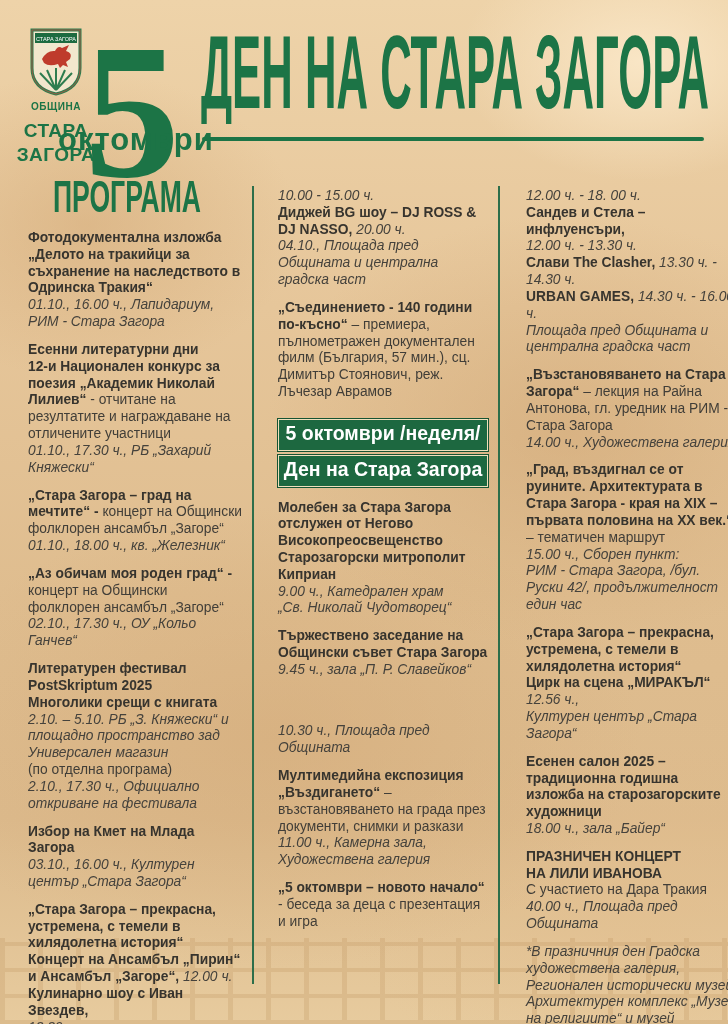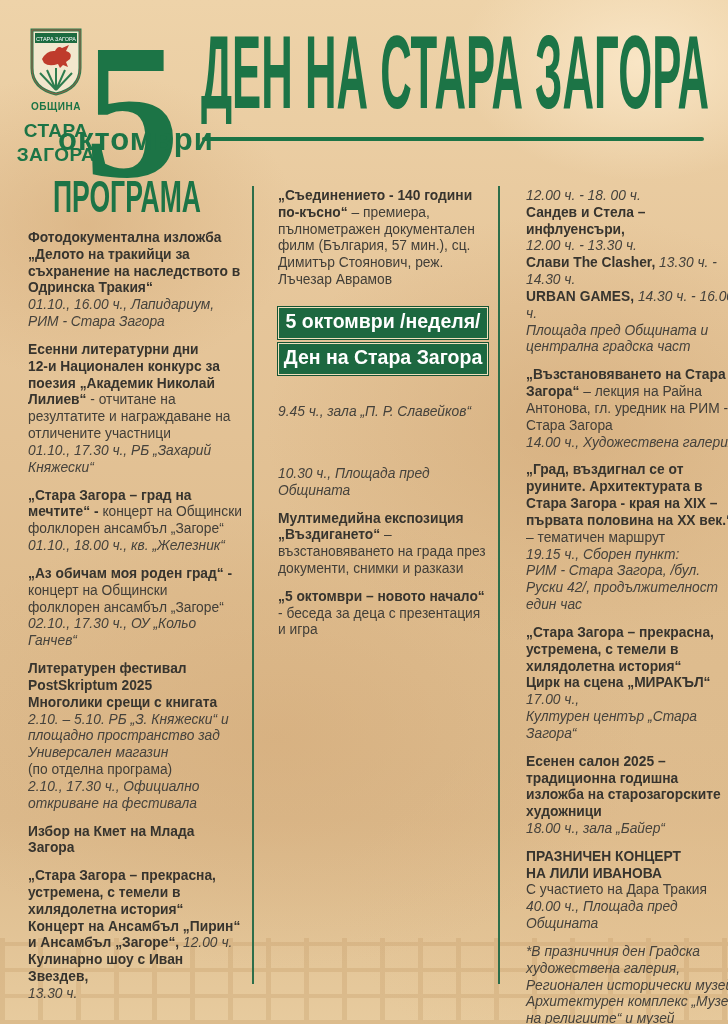--- a/index.html
+++ b/index.html
@@ -95,39 +95,41 @@
     <text x="1" y="37" textLength="148" lengthAdjust="spacingAndGlyphs" font-size="44" font-weight="bold" fill="currentColor" font-family="Liberation Sans, sans-serif">ПРОГРАМА</text>
   </svg>
 
   <div class="columns">
     <div class="col col-1">
         <p class="event"><span class="run-b">Фотодокументална изложба „Делото на тракийци за съхранение на наследството в Одринска Тракия“</span><br><span class="run-i">01.10., 16.00 ч., Лапидариум, РИМ  - Стара Загора</span></p>
         <p class="event"><span class="run-b">Есенни литературни дни</span><br><span class="run-b">12-и Национален конкурс за поезия „Академик Николай Лилиев“</span><span class="run-r"> - отчитане на резултатите и награждаване на отличените участници</span><br><span class="run-i">01.10., 17.30 ч., РБ „Захарий Княжески“</span></p>
         <p class="event"><span class="run-b">„Стара Загора – град на мечтите“  -</span><span class="run-r"> концерт на Общински фолклорен ансамбъл „Загоре“</span><br><span class="run-i">01.10., 18.00 ч., кв. „Железник“</span></p>
         <p class="event"><span class="run-b">„Аз обичам моя роден град“ -</span><span class="run-r"> концерт на Общински фолклорен ансамбъл „Загоре“</span><br><span class="run-i">02.10., 17.30 ч., ОУ „Кольо Ганчев“</span></p>
         <p class="event"><span class="run-b">Литературен фестивал</span><br><span class="run-b">PostSkriptum 2025</span><br><span class="run-b">Многолики срещи с книгата</span><br><span class="run-i">2.10. – 5.10.  РБ „З. Княжески“ и площадно пространство зад Универсален магазин</span><br><span class="run-r">(по отделна програма)</span><br><span class="run-i">2.10., 17.30 ч., Официално откриване на фестивала</span></p>
-        <p class="event"><span class="run-b">Избор на Кмет на Млада Загора</span><br></p>
+        <p class="event"><span class="run-b">Избор на Кмет на Млада Загора</span><br><span class="run-i">03.10., 16.00 ч., Културен център „Стара Загора“</span></p>
         <p class="event"><span class="run-b">„Стара Загора – прекрасна, устремена, с темели в хилядолетна история“</span><br><span class="run-b">Концерт на Ансамбъл „Пирин“ и Ансамбъл „Загоре“,</span><span class="run-i"> 12.00 ч.</span><br><span class="run-b">Кулинарно шоу с Иван Звездев,</span><br><span class="run-i">13.30 ч.</span><br></p>
       </div>
     <div class="vrule"></div>
     <div class="col col-2">
+        <p class="event"><span class="run-i">10.00  - 15.00 ч.</span><br><span class="run-b">Диджей BG шоу – DJ ROSS &amp; DJ NASSO,</span><span class="run-i"> 20.00 ч.</span><br><span class="run-i"> 04.10., Площада пред Общината и централна градска част</span></p>
         <p class="event"><span class="run-b">„Съединението - 140 години по-късно“</span><span class="run-r"> – премиера,  пълнометражен документален филм (България, 57 мин.),  сц. Димитър Стоянович, реж. Лъчезар Аврамов</span><br></p>
         <div class="banner">
           <div class="banner-line">5 октомври /неделя/</div>
           <div class="banner-line">Ден на Стара Загора</div>
         </div>
-        <p class="event"><br><span class="run-i">9.45 ч., зала „П. Р. Славейков“</span></p>
+        <p class="event"><span class="run-b">Молебен за Стара Загора отслужен от Негово Високопреосвещенство Старозагорски митрополит Киприан</span><br><span class="run-i">9.00 ч., Катедрален храм</span><br><span class="run-i">„Св. Николай Чудотворец“</span></p>
+        <p class="event"><span class="run-b">Тържествено заседание на Общински съвет Стара Загора</span><br><span class="run-i">9.45 ч., зала „П. Р. Славейков“</span></p>
         <p class="event"><br><br><span class="run-i">10.30 ч., Площада пред Общината</span></p>
-        <p class="event"><span class="run-b">Мултимедийна експозиция „Въздигането“</span><span class="run-r"> – възстановяването на града през документи, снимки и разкази</span><br></p>
+        <p class="event"><span class="run-b">Мултимедийна експозиция „Въздигането“</span><span class="run-r"> – възстановяването на града през документи, снимки и разкази</span><br><span class="run-i">11.00 ч., Камерна зала, Художествена галерия</span></p>
         <p class="event"><span class="run-b">„5 октомври – новото начало“ </span><span class="run-r"> - беседа за деца с презентация и игра</span><br></p>
       </div>
     <div class="vrule"></div>
     <div class="col col-3">
         <p class="event"><span class="run-i">12.00 ч. - 18. 00 ч.</span><br><span class="run-b">Сандев и Стела – инфлуенсъри,</span><br><span class="run-i">12.00 ч. - 13.30 ч.</span><br><span class="run-b">Слави The Clasher,</span><span class="run-i"> 13.30 ч. - 14.30 ч.</span><br><span class="run-b">URBAN GAMES,</span><span class="run-i"> 14.30 ч. - 16.00 ч.</span><br><span class="run-i">Площада пред Общината и централна градска част</span></p>
         <p class="event"><span class="run-b">„Възстановяването на Стара Загора“</span><span class="run-r"> – лекция на Райна Антонова, гл. уредник на РИМ  - Стара Загора</span><br><span class="run-i">14.00 ч., Художествена галерия</span></p>
-        <p class="event"><span class="run-b">„Град, въздигнал се от руините. Архитектурата в Стара Загора - края на XIX – първата половина на XX век.“</span><span class="run-r"> – тематичен маршрут</span><br><span class="run-i">19.15 ч., Сборен пункт:</span><br><span class="run-i">РИМ - Стара Загора,  /бул. Руски 42/, продължителност един час</span></p>
-        <p class="event"><span class="run-b">„Стара Загора – прекрасна, устремена, с темели в хилядолетна история“</span><br><span class="run-b">Цирк на сцена „МИРАКЪЛ“</span><br><span class="run-i">17.00 ч.,</span><br><span class="run-i">Културен център  „Стара Загора“</span></p>
+        <p class="event"><span class="run-b">„Град, въздигнал се от руините. Архитектурата в Стара Загора - края на XIX – първата половина на XX век.“</span><span class="run-r"> – тематичен маршрут</span><br><span class="run-i">15.00 ч., Сборен пункт:</span><br><span class="run-i">РИМ - Стара Загора,  /бул. Руски 42/, продължителност един час</span></p>
+        <p class="event"><span class="run-b">„Стара Загора – прекрасна, устремена, с темели в хилядолетна история“</span><br><span class="run-b">Цирк на сцена „МИРАКЪЛ“</span><br><span class="run-i">12.56 ч.,</span><br><span class="run-i">Културен център  „Стара Загора“</span></p>
         <p class="event"><span class="run-b">Есенен салон 2025 – традиционна годишна изложба на старозагорските художници</span><br><span class="run-i">18.00 ч., зала „Байер“</span></p>
         <p class="event"><span class="run-b">ПРАЗНИЧЕН  КОНЦЕРТ</span><br><span class="run-b">НА ЛИЛИ ИВАНОВА</span><br><span class="run-r">С участието на Дара Тракия</span><br><span class="run-i">40.00 ч., Площада пред Общината</span></p>
         <p class="event"><span class="run-i">*В празничния ден Градска художествена галерия, Регионален исторически музей, Архитектурен комплекс „Музей на религиите“ и музей „Неолитни жилища“ ще бъдат отворени за посещение  от 10.00 ч. до 18.00 ч., с вход свободен.</span></p>
       </div>
   </div>
 </div>
 
 </body></html>

